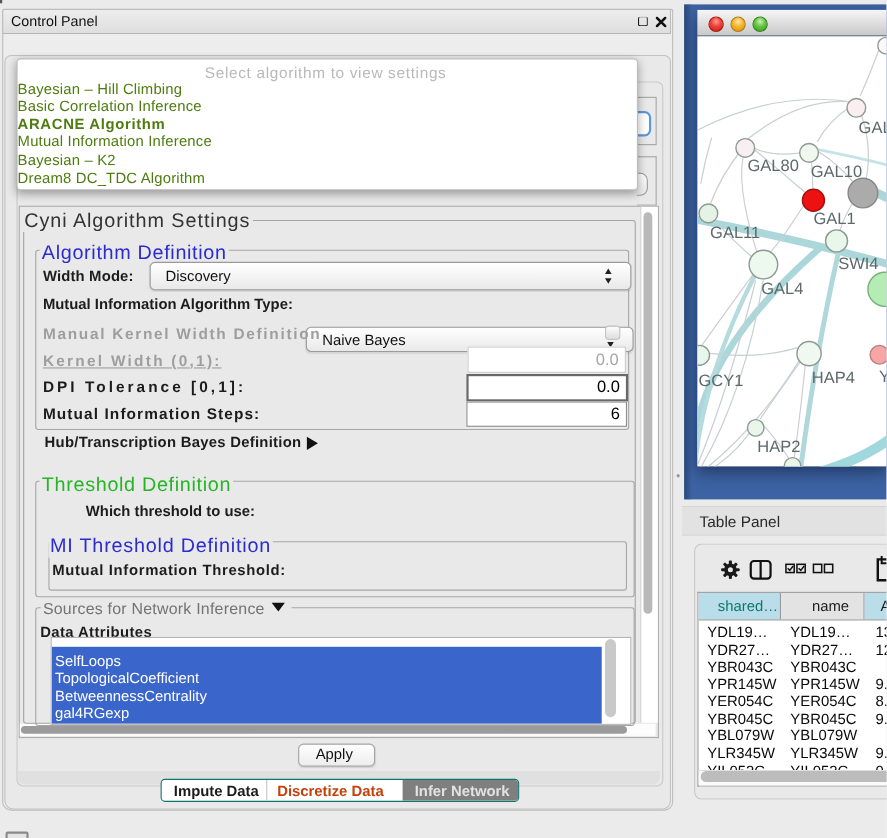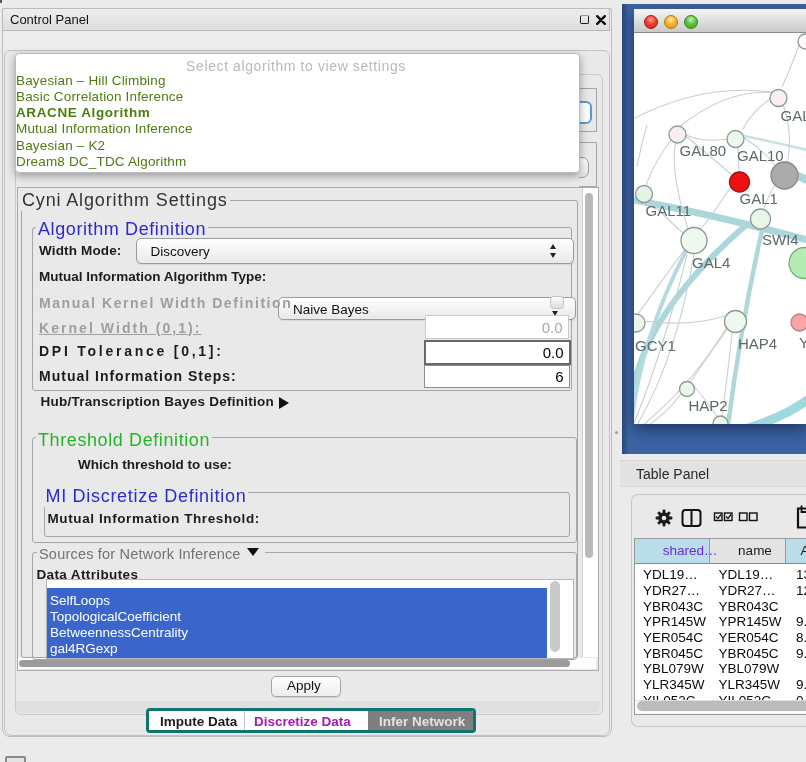--- a/index.html
+++ b/index.html
@@ -89,44 +89,44 @@
 
   <div class="lbl" style="left:40.5px;top:393.5px;letter-spacing:0.25px;">Hub/Transcription Bayes Definition</div>
   <div class="abs" style="left:278.5px;top:396.5px;width:0;height:0;border-top:6px solid transparent;border-bottom:6px solid transparent;border-left:10px solid #111;"></div>
 
   <div class="gbox" style="left:31.5px;top:436.5px;width:543px;height:104px;"></div>
   <div class="gcap" style="left:36px;top:429.5px;color:#27b427;letter-spacing:0.6px;">Threshold Definition</div>
 
   <div class="lbl" style="left:78px;top:457px;">Which threshold to use:</div>
 
   <div class="gbox" style="left:44px;top:492px;width:524px;height:43px;"></div>
-  <div class="gcap" style="left:43.5px;top:486px;color:#2b2bd0;letter-spacing:0.7px;">MI Discretize Definition</div>
+  <div class="gcap" style="left:43.5px;top:486px;color:#2b2bd0;letter-spacing:0.7px;">MI Threshold Definition</div>
 
   <div class="lbl" style="left:47.5px;top:511px;letter-spacing:0.6px;">Mutual Information Threshold:</div>
 
   <div class="gbox" style="left:31.5px;top:551.5px;width:543px;height:106px;"></div>
   <div class="gcap" style="left:37px;top:545.5px;color:#737373;font-size:14.5px;letter-spacing:0.2px;padding-right:24px;">Sources for Network Inference</div>
   <div class="abs" style="left:246.5px;top:547.5px;width:0;height:0;border-left:6.5px solid transparent;border-right:6.5px solid transparent;border-top:8px solid #111;"></div>
 
   <div class="lbl" style="left:36.5px;top:567px;letter-spacing:0.37px;">Data Attributes</div>
 
   <div class="abs" style="left:46px;top:579px;width:526px;height:78px;background:#fff;border:1px solid #b5b5b5;overflow:hidden;">
     <div class="abs" style="left:0;top:8px;width:500px;height:70px;background:#3a66cc;"></div>
     <div class="abs" style="left:3px;top:12.5px;font-size:13.5px;color:#fff;line-height:16.1px;white-space:nowrap;">SelfLoops<br>TopologicalCoefficient<br>BetweennessCentrality<br>gal4RGexp</div>
     <div class="abs" style="left:502.5px;top:1px;width:10px;height:71px;background:#c9c9c9;border-radius:5px;"></div>
   </div>
 
   <div class="abs" style="left:270.5px;top:675.5px;width:68px;height:19px;border:1px solid #a6a6a6;border-radius:5px;background:linear-gradient(#fefefe,#ededed);box-shadow:0 1px 1px rgba(0,0,0,0.1);"></div>
   <div class="abs" style="left:287px;top:678px;font-size:13.5px;color:#111;">Apply</div>
 
-  <div class="abs" style="left:146px;top:708px;width:324px;height:18.5px;background:#fff;border:3px solid #0f766e;border-radius:4px;overflow:hidden;">
+  <div class="abs" style="left:146px;top:708px;width:324px;height:18.5px;background:#fff;border:1px solid #0f766e;border-radius:4px;overflow:hidden;">
     <div class="abs" style="left:218.5px;top:0;width:106px;height:19px;background:#7f7f7f;"></div>
     <div class="abs" style="left:95px;top:0;width:1px;height:19px;background:#c4c4c4;"></div>
     <div class="abs" style="left:11px;top:2.5px;font-size:13.5px;font-weight:bold;color:#1c1c1c;">Impute Data</div>
-    <div class="abs" style="left:105px;top:2.5px;font-size:13.5px;font-weight:bold;color:#a21caf;">Discretize Data</div>
+    <div class="abs" style="left:105px;top:2.5px;font-size:13.5px;font-weight:bold;color:#c2410c;">Discretize Data</div>
     <div class="abs" style="left:230px;top:2.5px;font-size:13.5px;font-weight:bold;color:#e3e3e3;">Infer Network</div>
   </div>
 
 
   <div class="abs" style="left:14.5px;top:53px;width:563px;height:118px;background:#ffffff;border:1px solid #bdbdbd;border-radius:4px;box-shadow:0 3px 9px rgba(0,0,0,0.35);"></div>
   <div class="abs" style="left:14.5px;top:58px;width:563px;height:16px;text-align:center;font-size:14px;letter-spacing:0.6px;color:#b9b9b9;">Select algorithm to view settings</div>
   <div class="abs" style="left:16px;top:72.8px;font-size:13.5px;letter-spacing:0.17px;color:#4d7c0f;line-height:16.2px;white-space:nowrap;">Bayesian – Hill Climbing<br>Basic Correlation Inference<br><b style="letter-spacing:0.6px;">ARACNE Algorithm</b><br>Mutual Information Inference<br>Bayesian – K2<br>Dream8 DC_TDC Algorithm</div>
 
   <div class="abs" style="left:615px;top:431px;width:3px;height:3px;background:#9a9a9a;border-radius:50%;"></div>
 
@@ -256,21 +256,21 @@
     <path d="M 147,3.5 L 158,3.5 L 158,22.5 L 147,22.5 Z" fill="none" stroke="#111" stroke-width="2.2"></path>
     <path d="M 150.5,0.5 L 150.5,7 L 158,7" fill="none" stroke="#111" stroke-width="1.8"></path>
   </svg>
 
   <div class="abs" style="left:633.5px;top:538px;width:172.5px;height:174.5px;background:#fff;border:1px solid #9a9a9a;border-right:none;overflow:hidden;">
 
     <div class="abs" style="left:0;top:0;width:173px;height:23.5px;border-bottom:1px solid #8a8a8a;">
       <div class="abs" style="left:0;top:0;width:74.5px;height:23.5px;background:#b9dde9;border-right:1px solid #9a9a9a;"></div>
       <div class="abs" style="left:75.5px;top:0;width:75px;height:23.5px;background:#e3e3e3;border-right:1px solid #9a9a9a;"></div>
       <div class="abs" style="left:151.5px;top:0;width:22px;height:23.5px;background:#b9dde9;"></div>
-      <div class="abs" style="left:8px;top:4px;width:75px;text-align:right;font-size:13.5px;color:#6d28d9;">shared…</div>
+      <div class="abs" style="left:8px;top:4px;width:75px;text-align:center;font-size:13.5px;color:#0f766e;">shared…</div>
       <div class="abs" style="left:83px;top:4px;width:75px;text-align:center;font-size:13.5px;color:#1c1c1c;">name</div>
       <div class="abs" style="left:166px;top:4px;font-size:13.5px;color:#1c1c1c;">A</div>
     </div>
 
     <div class="abs" style="left:8.5px;top:28.4px;font-size:13.5px;color:#0a0a0a;line-height:15.64px;white-space:nowrap;">YDL19…<br>YDR27…<br>YBR043C<br>YPR145W<br>YER054C<br>YBR045C<br>YBL079W<br>YLR345W<br>YIL052C</div>
     <div class="abs" style="left:84px;top:28.4px;font-size:13.5px;color:#0a0a0a;line-height:15.64px;white-space:nowrap;">YDL19…<br>YDR27…<br>YBR043C<br>YPR145W<br>YER054C<br>YBR045C<br>YBL079W<br>YLR345W<br>YIL052C</div>
     <div class="abs" style="left:161.5px;top:28.4px;font-size:13.5px;color:#0a0a0a;line-height:15.64px;white-space:nowrap;">13<br>12<br>&nbsp;<br>9.<br>8.<br>9.<br>&nbsp;<br>9.<br>0.</div>
 
     <div class="abs" style="left:0;top:160.5px;width:173px;height:14px;background:#fafafa;border-top:1px solid #e0e0e0;"></div>
     <div class="abs" style="left:2.5px;top:162px;width:171px;height:9.5px;background:#bcbcbc;border-radius:5px 0 0 5px;"></div>

